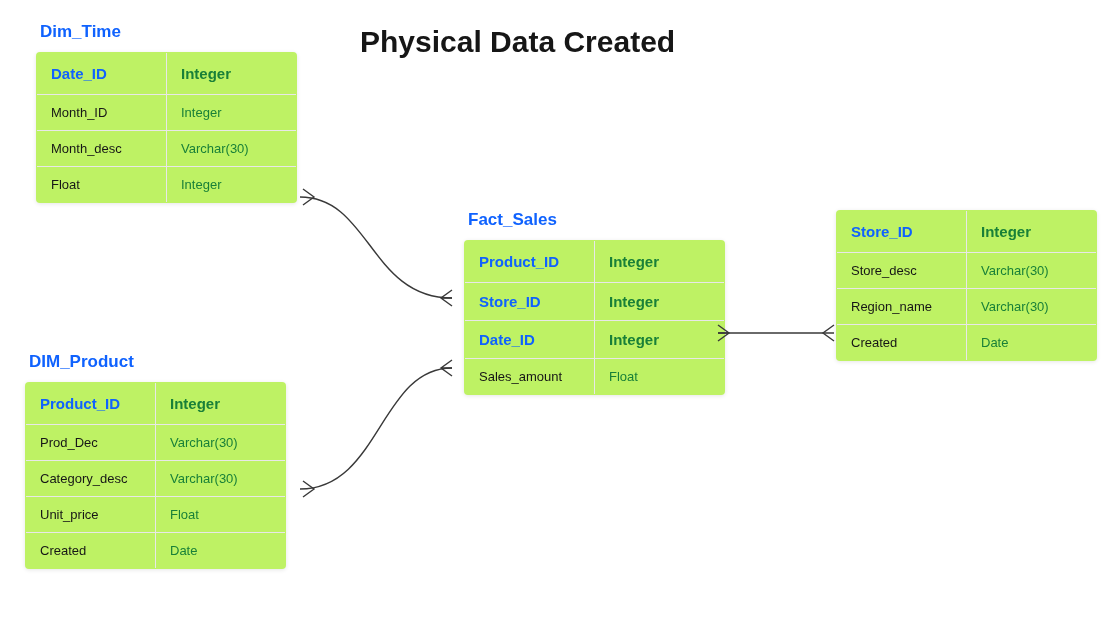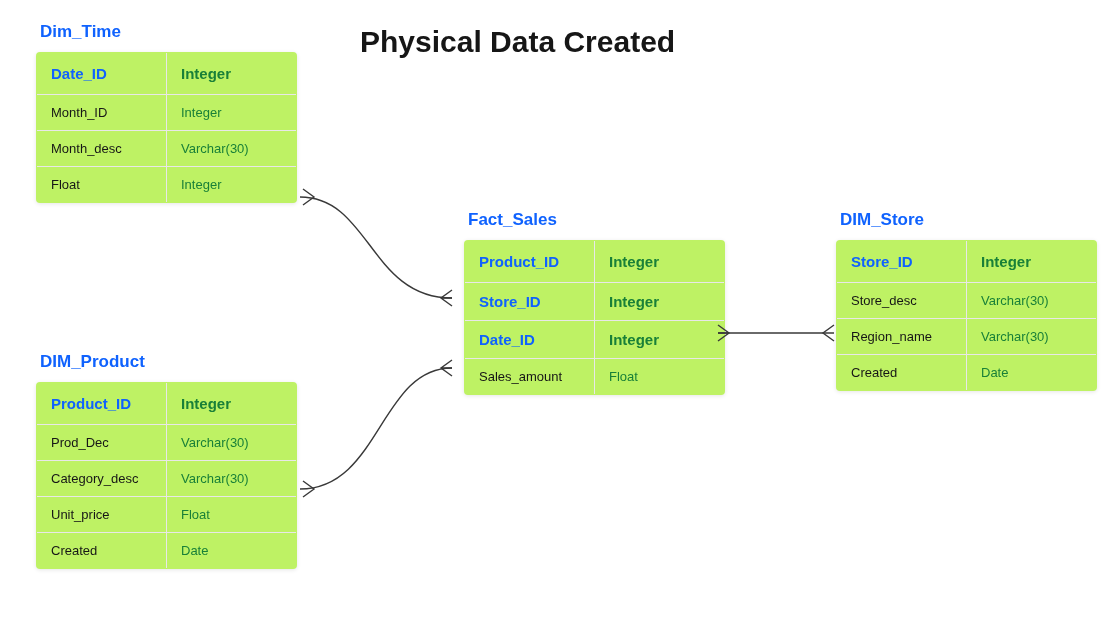--- a/index.html
+++ b/index.html
@@ -89,21 +89,21 @@
       <td class="coltype">Varchar(30)</td>
     </tr>
     <tr>
       <td class="colname">Float</td>
       <td class="coltype">Integer</td>
     </tr>
   </tbody>
     </table>
 </div>
 
-<div class="entity" style="left:36px; top:352px;">
+<div class="entity" style="left:25px; top:352px;">
   <div class="entity-name">DIM_Product</div>
   <table class="tbl">
     <tbody>
         <tr class="pk">
       <td class="colname">Product_ID</td>
       <td class="coltype">Integer</td>
     </tr>
     <tr>
       <td class="colname">Prod_Dec</td>
       <td class="coltype">Varchar(30)</td>
@@ -142,21 +142,20 @@
     </tr>
     <tr>
       <td class="colname">Sales_amount</td>
       <td class="coltype">Float</td>
     </tr>
   </tbody>
     </table>
 </div>
 
 <div class="entity" style="left:836px; top:210px;">
-  <div class="entity-name">DIM_Store</div>
   <table class="tbl">
     <tbody>
         <tr class="pk">
       <td class="colname">Store_ID</td>
       <td class="coltype">Integer</td>
     </tr>
     <tr>
       <td class="colname">Store_desc</td>
       <td class="coltype">Varchar(30)</td>
     </tr>

